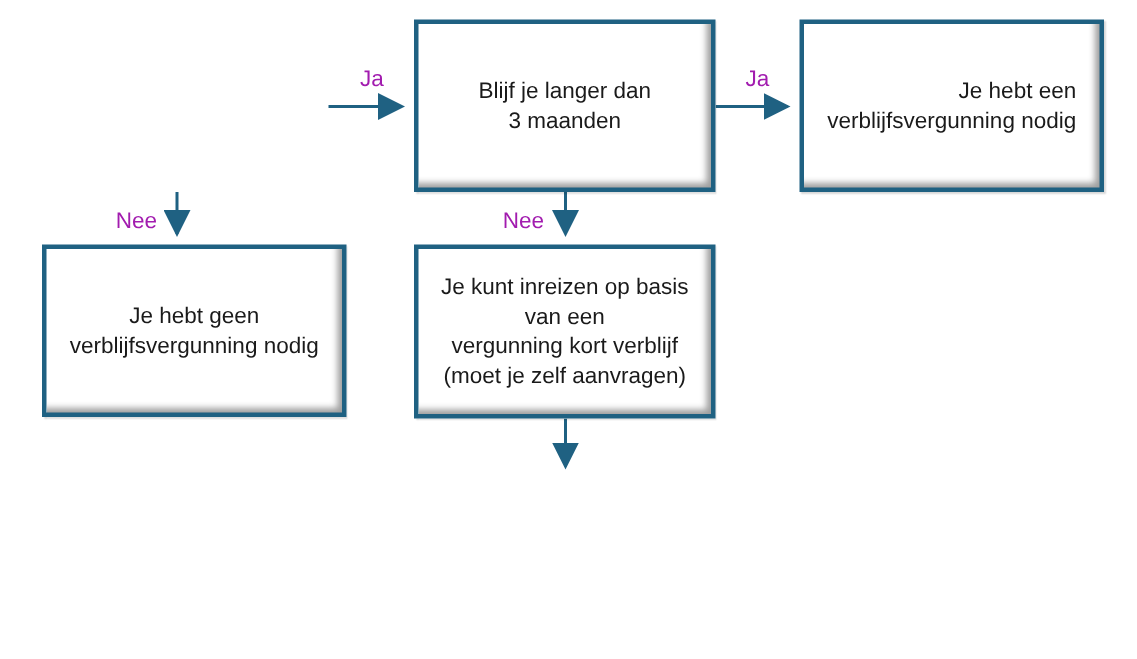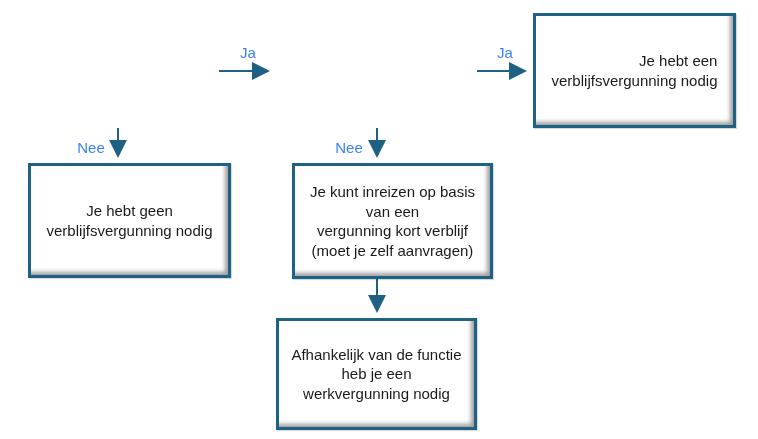--- a/index.html
+++ b/index.html
@@ -27,40 +27,40 @@
     text-align: center;
     padding: 4px 8px;
     font-size: 15px;
     line-height: 1.3;
     color: #1a1a1a;
     white-space: pre-line;
   }
   .edge-label {
     position: absolute;
     font-size: 15px;
-    color: #3b82f6;
+    color: #a21caf;
     text-align: center;
     width: 50px;
   }
   svg.edges {
     position: absolute;
     left: 0;
     top: 0;
     pointer-events: none;
   }
   svg.edges line {
     stroke: #1f6182;
     stroke-width: 2;
   }
   
   #node-start            { left: 16px;  top: 13px;  width: 203px; height: 115px; }
   #node-duration         { left: 276px; top: 13px;  width: 201px; height: 115px; }
   #node-residence-needed { left: 533px; top: 13px;  width: 203px; height: 115px; text-align: right; }
   #node-no-residence     { left: 16px;  top: 163px; width: 203px; height: 115px; margin-left: 12px; }
-  #node-short-stay       { left: 292px; top: 163px; width: 201px; height: 116px; }
+  #node-short-stay       { left: 276px; top: 163px; width: 201px; height: 116px; }
   #node-work-permit      { left: 276px; top: 318px; width: 201px; height: 112px; }
   
   #label-ja-1  { left: 223px; top: 44px;  }
   #label-ja-2  { left: 480px; top: 44px;  }
   #label-nee-1 { left: 66px;  top: 139px; }
   #label-nee-2 { left: 324px; top: 139px; }
 </style>
 </head>
 <body>
 
@@ -73,35 +73,34 @@
       </marker>
     </defs>
     <line x1="219" y1="71" x2="268" y2="71" marker-end="url(#ah)"></line>
     <line x1="477" y1="71" x2="525" y2="71" marker-end="url(#ah)"></line>
     <line x1="118" y1="128" x2="118" y2="156" marker-end="url(#ah)"></line>
     <line x1="377" y1="128" x2="377" y2="156" marker-end="url(#ah)"></line>
     <line x1="377" y1="279" x2="377" y2="311" marker-end="url(#ah)"></line>
   </svg>
 
 
+  <div class="node" id="node-duration">Blijf je langer dan
+3 maanden</div>
 
   <div class="node" id="node-residence-needed">Je hebt een
 verblijfsvergunning nodig</div>
 
   <div class="node" id="node-no-residence">Je hebt geen
 verblijfsvergunning nodig</div>
 
   <div class="node" id="node-short-stay">Je kunt inreizen op basis
 van een
 vergunning kort verblijf
 (moet je zelf aanvragen)</div>
 
-  <div class="node" id="node-work-permit">Afhankelijk van de functie
-heb je een
-werkvergunning nodig</div>
 
   <div class="edge-label" id="label-ja-1">Ja</div>
 
   <div class="edge-label" id="label-ja-2">Ja</div>
 
   <div class="edge-label" id="label-nee-1">Nee</div>
 
   <div class="edge-label" id="label-nee-2">Nee</div>
 
 </div>

